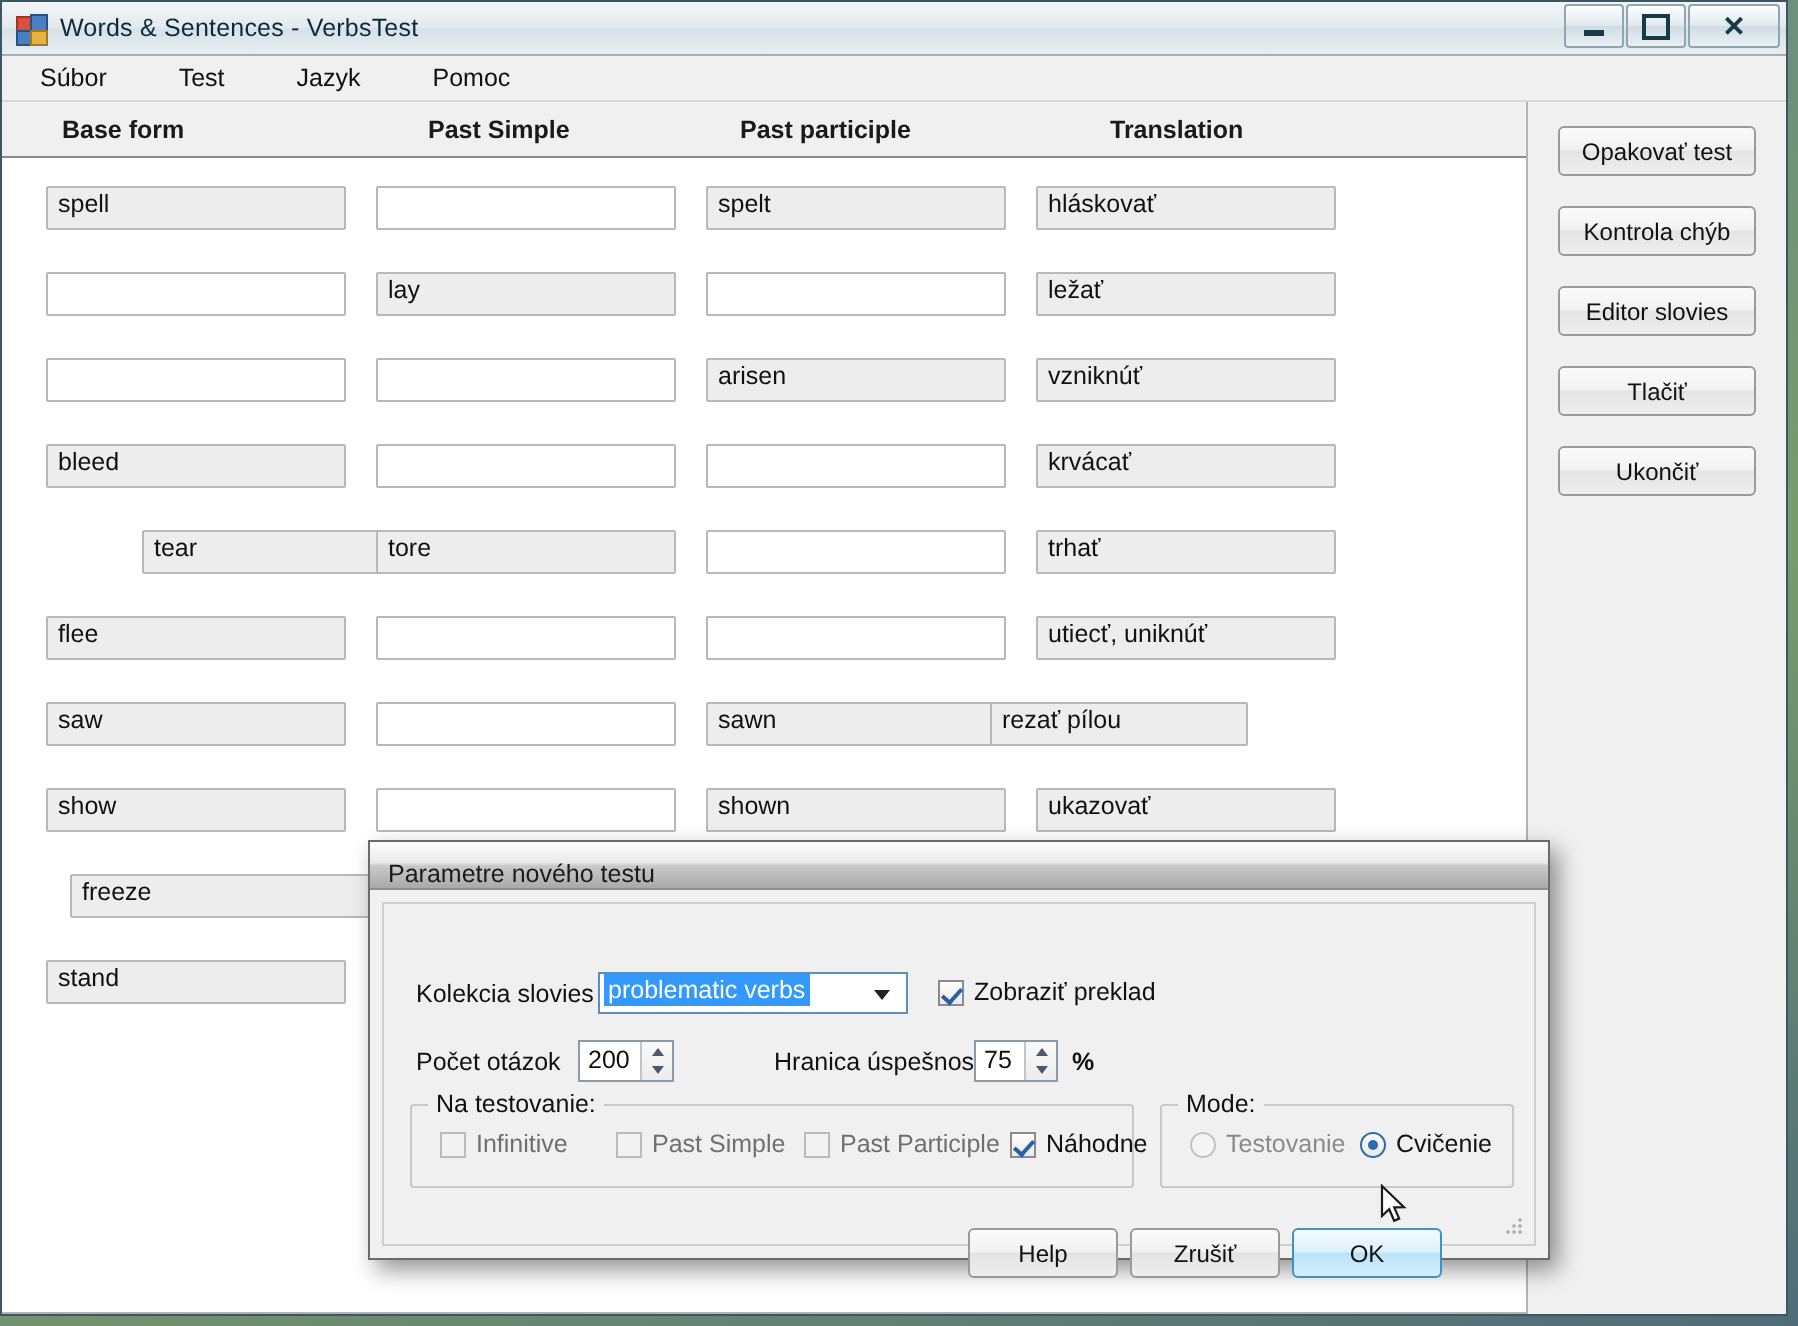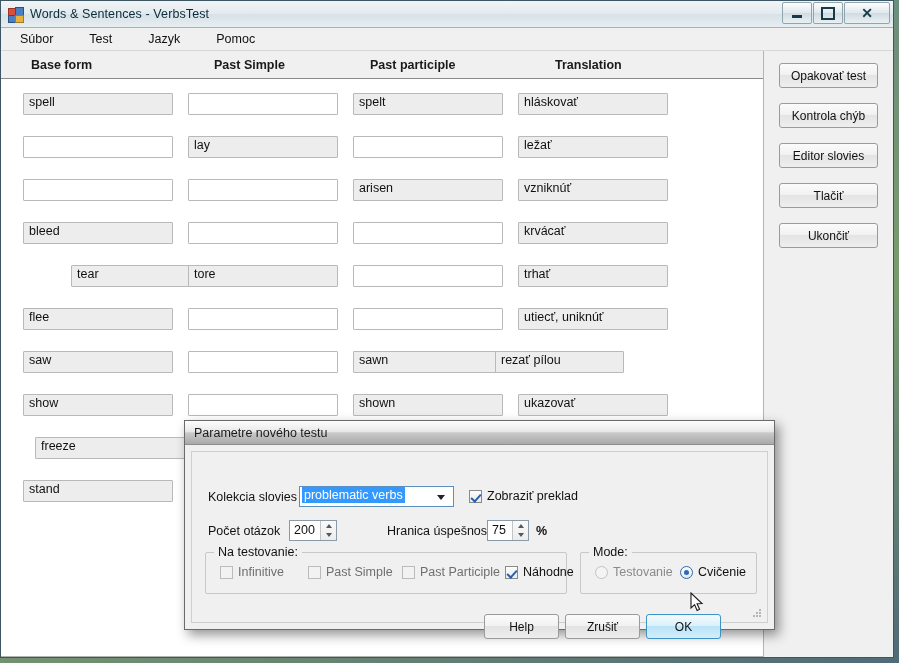--- a/index.html
+++ b/index.html
@@ -224,21 +224,21 @@
     background: #f0f0f0;
     border: 1px solid #6a6a6a;
     box-shadow: 4px 5px 11px rgba(0,0,0,.42);
     display: flex;
     flex-direction: column;
   }
   .dlg-titlebar {
     height: 23px;
     background: linear-gradient(180deg,#fdfdfd 0%, #e9e9e9 45%, #c9c9c9 52%, #a9a9a9 100%);
     border-bottom: 1px solid #8d8d8d;
-    display: flex; align-items: center;
+    display: flex; align-items: flex-end;
     padding-left: 9px;
     flex: none;
   }
   .dlg-title { font-size: 12.5px; color: #1b1b1b; }
   .dlg-body {
     flex: 1;
     margin: 6px;
     background: #f0f0f0;
     border: 1px solid #cfcfcf;
     position: relative;

